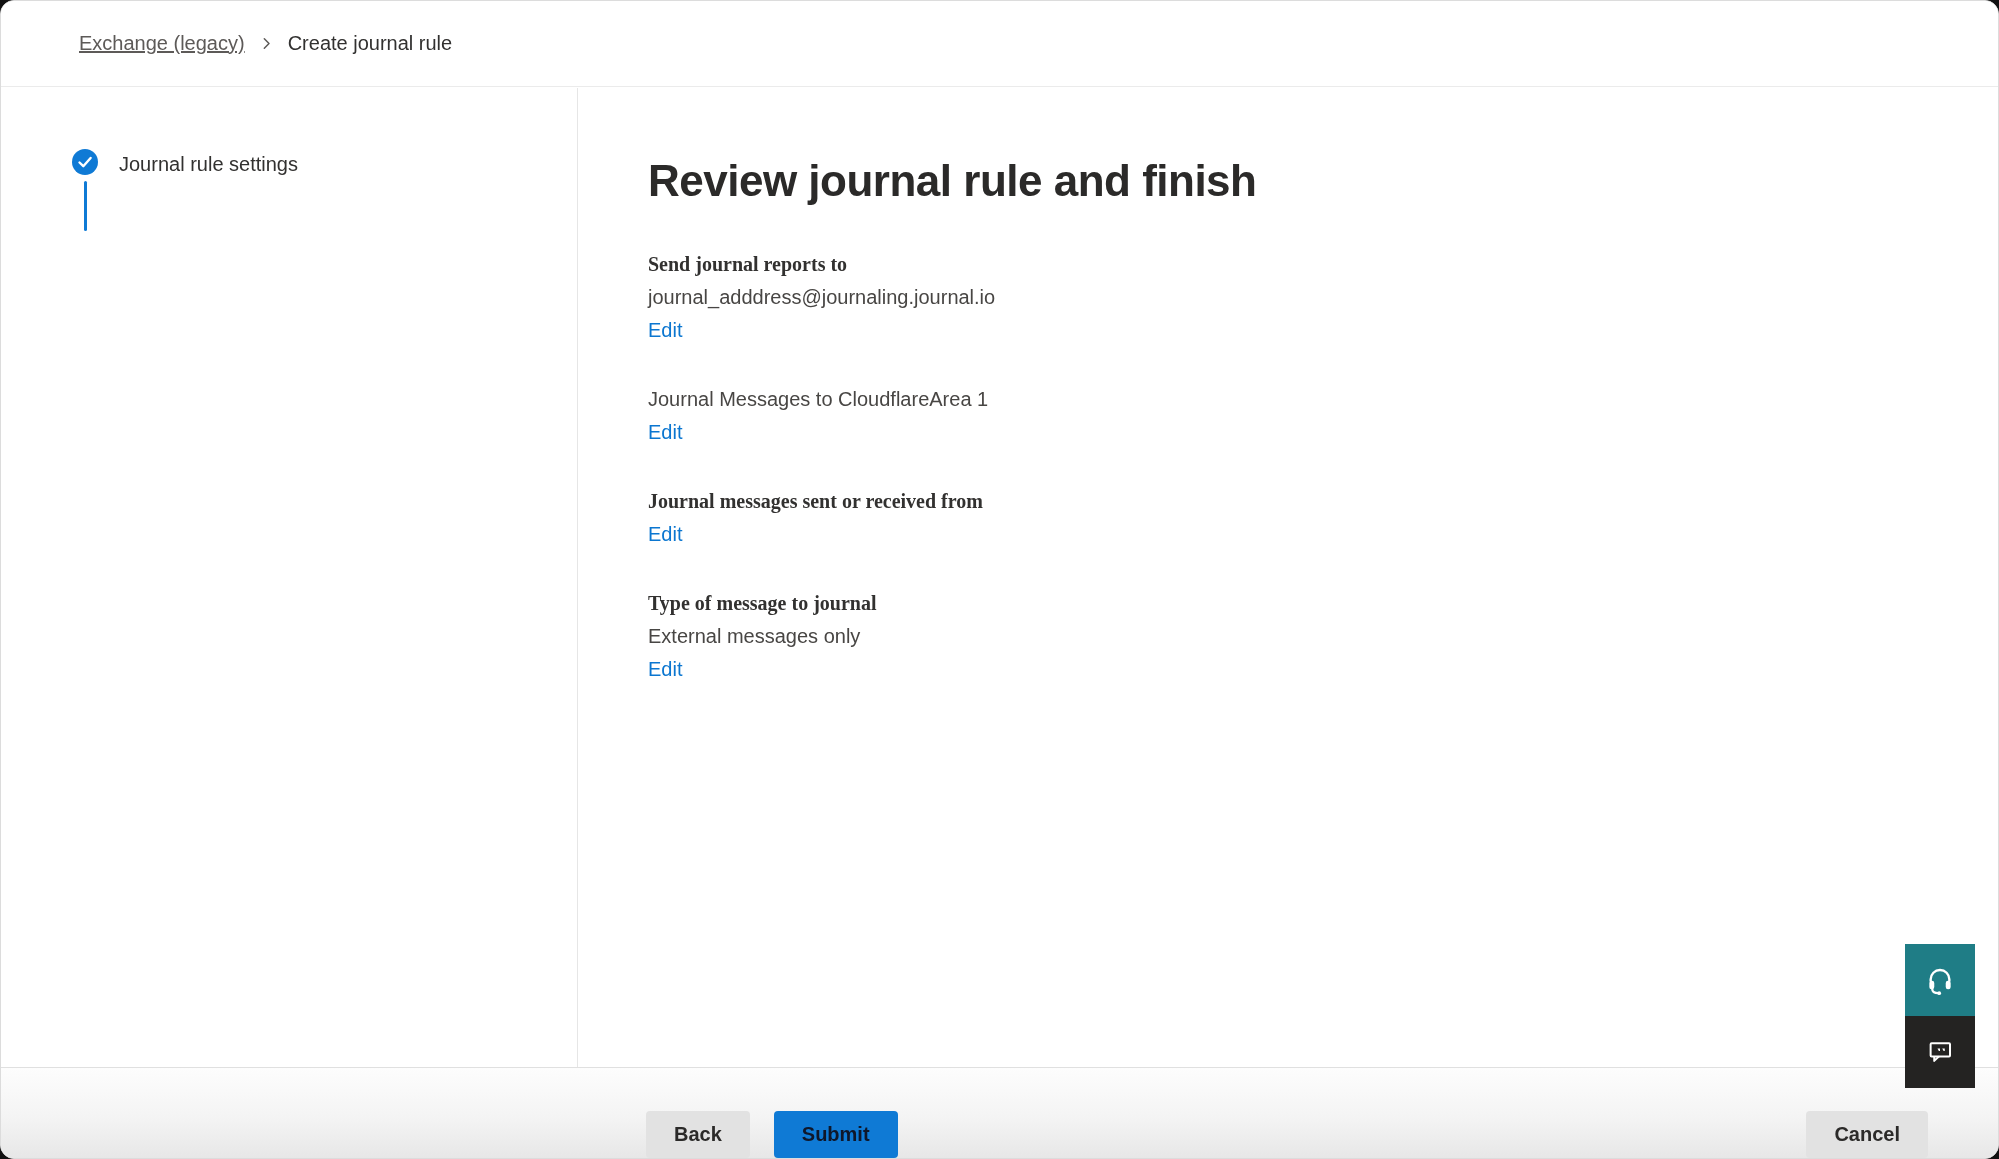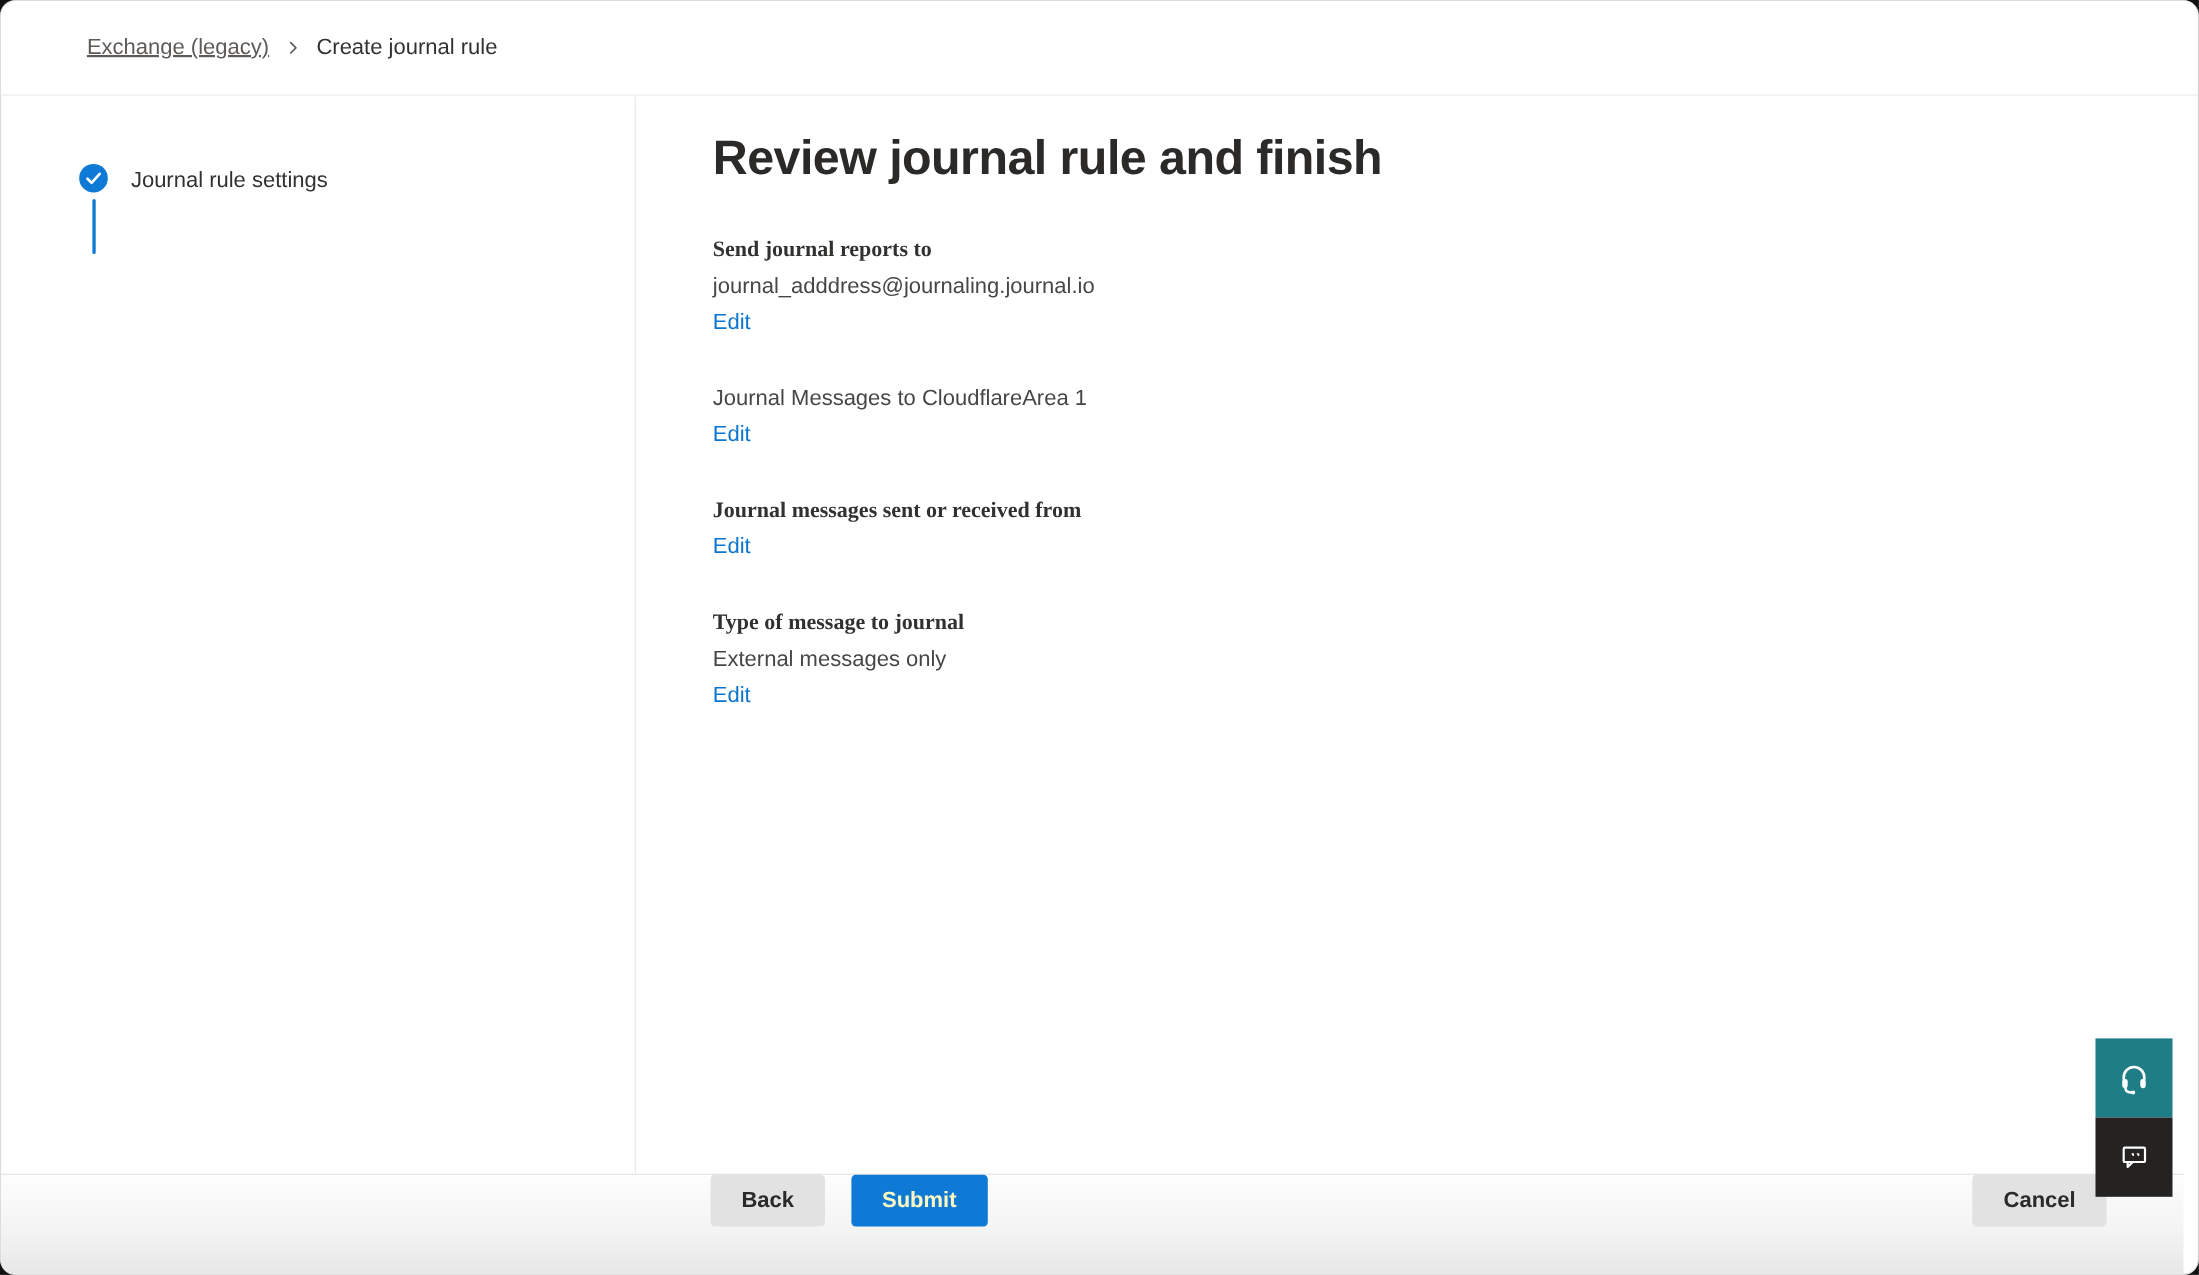--- a/index.html
+++ b/index.html
@@ -49,49 +49,49 @@
     width: 26px; height: 26px; margin: 1px; border-radius: 50%;
     background: #0f7ad5;
   }
   .step-label { font-size: 20px; color: #323130; }
   .step-label.bold { font-weight: 700; }
   .connector {
     width: 3px; height: 50px; margin: 5px 0 5px 13px;
     background: #0f7ad5; border-radius: 2px;
   }
 
-  .main-panel { flex: 1 1 auto; padding: 30px 0 0 70px; }
+  .main-panel { flex: 1 1 auto; padding: 67px 0 0 70px; }
   .page-title {
     margin: 0 0 40px 0;
     font-size: 44px; line-height: 1.2; font-weight: 700;
     color: #2b2a29; letter-spacing: -0.5px;
   }
   .review-section { margin: 0 0 36px 0; }
   .section-label { font-size: 20px; line-height: 33px; font-weight: 600; color: #323130; font-family: Liberation Serif, serif; }
   .section-value { font-size: 20px; line-height: 33px; color: #484644; }
   .edit-link {
     display: inline-block; font-size: 20px; line-height: 33px;
     color: #0b76d0; cursor: pointer; text-decoration: none;
   }
 
   
   .footer {
-    position: absolute; left: 0; right: 13px; bottom: 0; height: 91px;
+    position: absolute; left: 0; right: 0; bottom: 0; height: 91px;
     border-top: 1px solid #e0e0e0;
     background: linear-gradient(180deg, #fdfdfd 0%, #f4f4f4 55%, #e7e7e7 100%);
-    display: flex; align-items: flex-start;
+    display: flex; align-items: flex-end;
     padding: 0 70px 0 645px;
   }
   .btn {
     height: 47px; border: none; border-radius: 4px;
     font-family: inherit; font-size: 20px; font-weight: 600;
     cursor: pointer; padding: 0 28px;
   }
   .btn.secondary { background: #e2e2e2; color: #2b2a29; }
-  .btn.primary { background: #0f7ad5; color: #fef9c3; margin-left: 24px; }
+  .btn.primary { background: #0f7ad5; color: #0f172a; margin-left: 24px; }
   .btn.cancel { margin-left: auto; }
 
   
   .float-btn {
     position: absolute; right: 23px; width: 70px; height: 72px;
     display: flex; align-items: center; justify-content: center;
     cursor: pointer; z-index: 5;
   }
   .float-btn.help { top: 943px; background: #1f7d86; }
   .float-btn.feedback { top: 1015px; background: #242322; }

